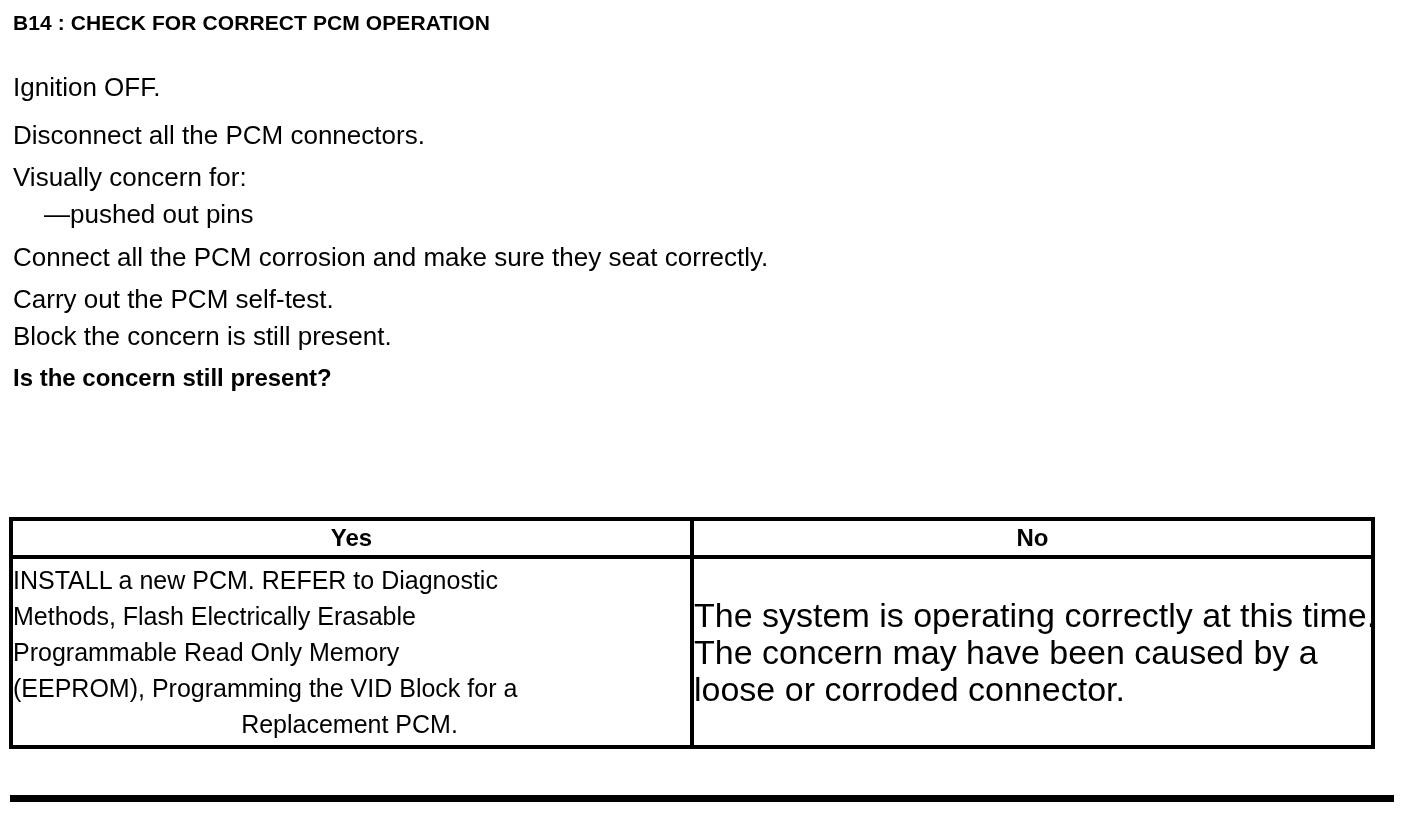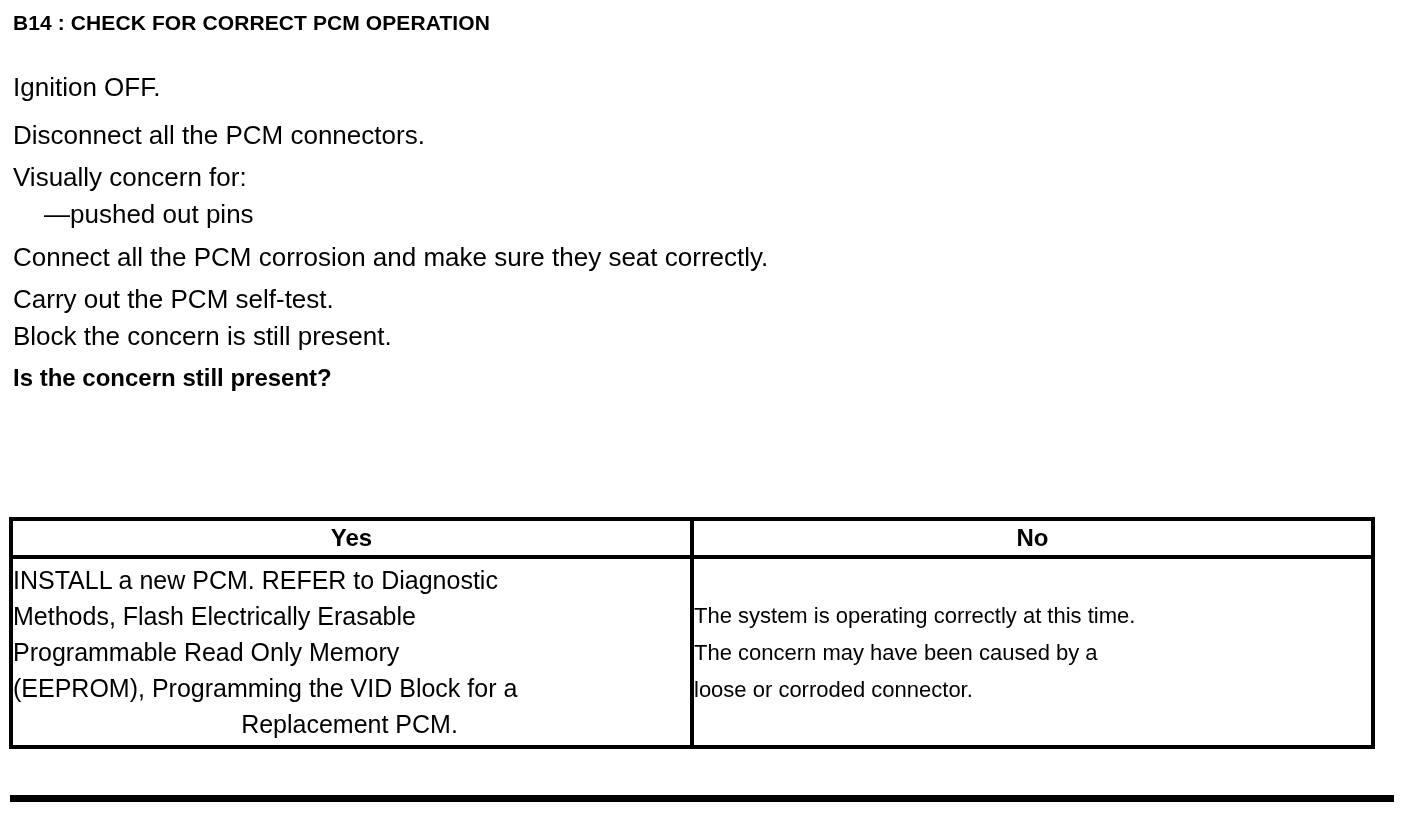--- a/index.html
+++ b/index.html
@@ -97,21 +97,21 @@
     display: block;
     text-align: center;
     white-space: nowrap;
     margin-left: -4px;
   }
   .cell-yes .run-line {
     display: block;
     white-space: nowrap;
   }
   .cell-no {
-    font-size: 22px;
+    font-size: 34px;
     line-height: 37px;
     text-align: left;
     padding: 0 0 0 5px;
   }
   .cell-no .run-line {
     display: block;
     white-space: nowrap;
   }
 
   

